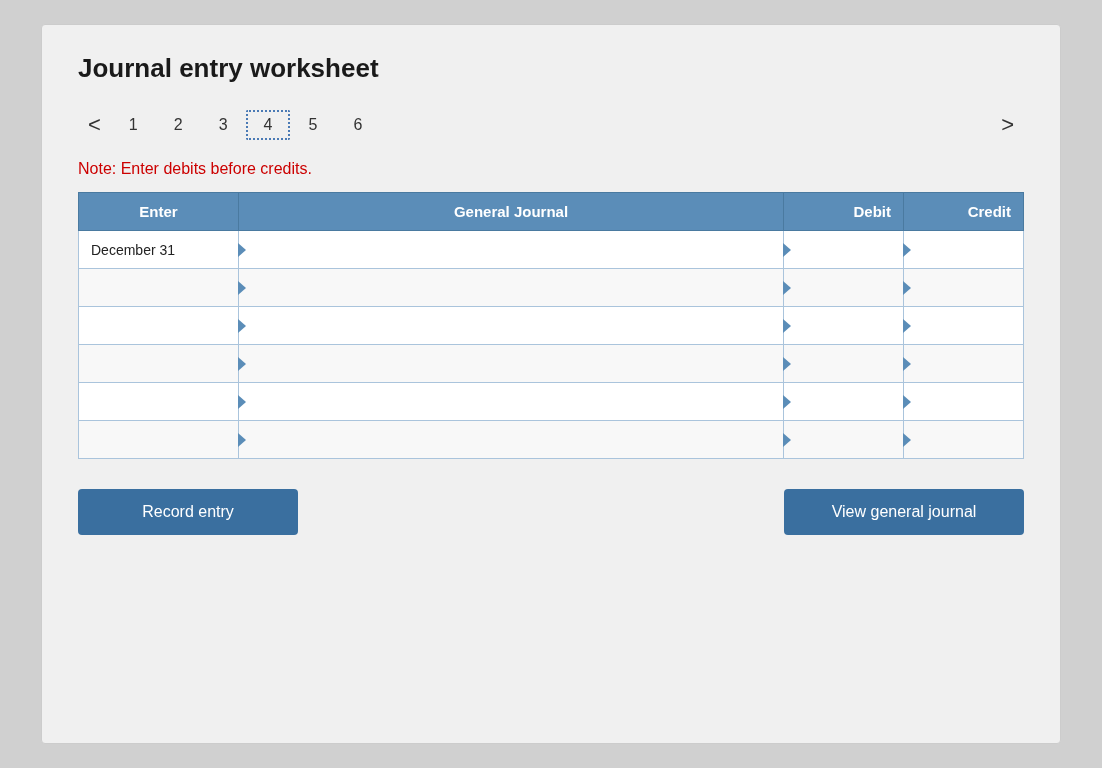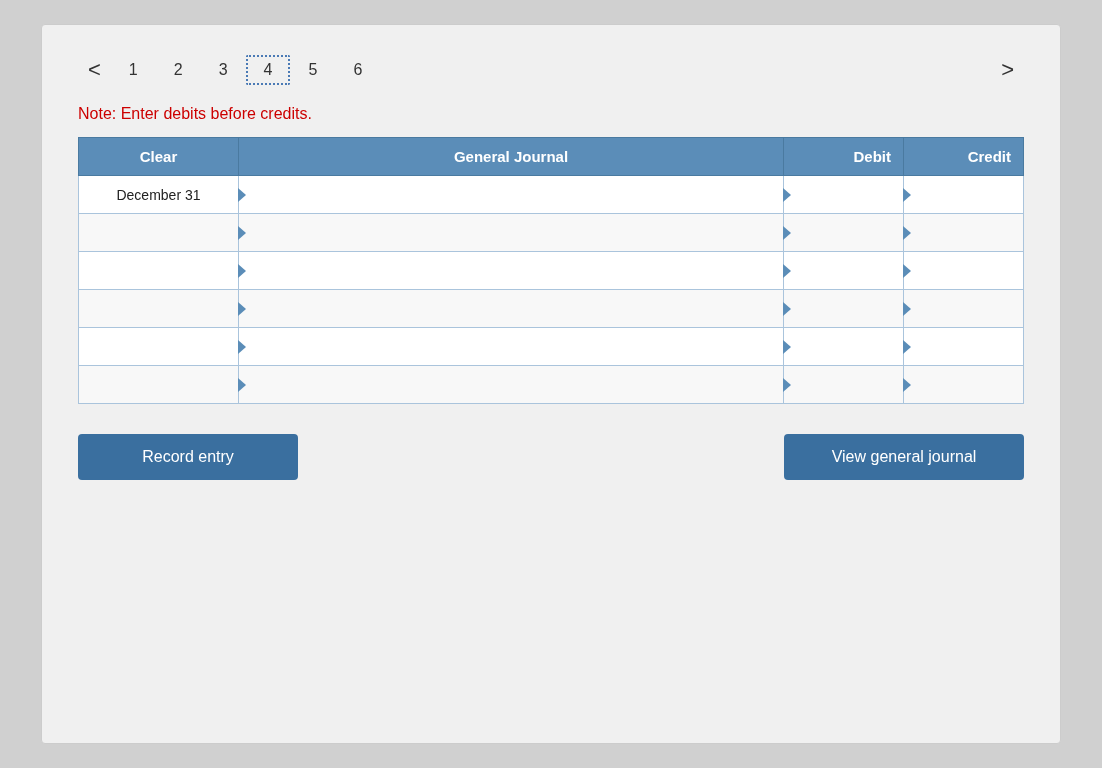--- a/index.html
+++ b/index.html
@@ -108,21 +108,20 @@
       border: 1px solid #aac4dc;
       padding: 0;
       height: 38px;
       position: relative;
     }
     .journal-table tbody tr td.date-cell {
       padding: 6px 12px;
       font-size: 14px;
       color: #222;
       width: 160px;
-      text-align: center;
     }
     .journal-table tbody tr td input {
       width: 100%;
       height: 100%;
       border: none;
       outline: none;
       padding: 6px 8px;
       font-size: 14px;
       background: transparent;
       color: #222;
@@ -163,39 +162,40 @@
     }
     .btn-view {
       margin-left: auto;
       width: 240px;
     }
   </style>
 </head>
 <body>
 
 <div class="worksheet-container">
+  <div class="page-title">Journal entry worksheet</div>
 
   <div class="nav-row">
     <span class="nav-arrow">&lt;</span>
     <span class="nav-number">1</span>
     <span class="nav-number">2</span>
     <span class="nav-number">3</span>
     <span class="nav-number active">4</span>
     <span class="nav-number">5</span>
     <span class="nav-number">6</span>
     <span class="nav-arrow">&gt;</span>
   </div>
 
 
   <div class="note-text">Note: Enter debits before credits.</div>
 
   <table class="journal-table">
     <thead>
       <tr>
-        <th>Clear</th>
+        <th>Enter</th>
         <th>General Journal</th>
         <th>Debit</th>
         <th>Credit</th>
       </tr>
     </thead>
     <tbody>
       <tr>
         <td class="date-cell">
           <span>December 31</span>
         </td>

